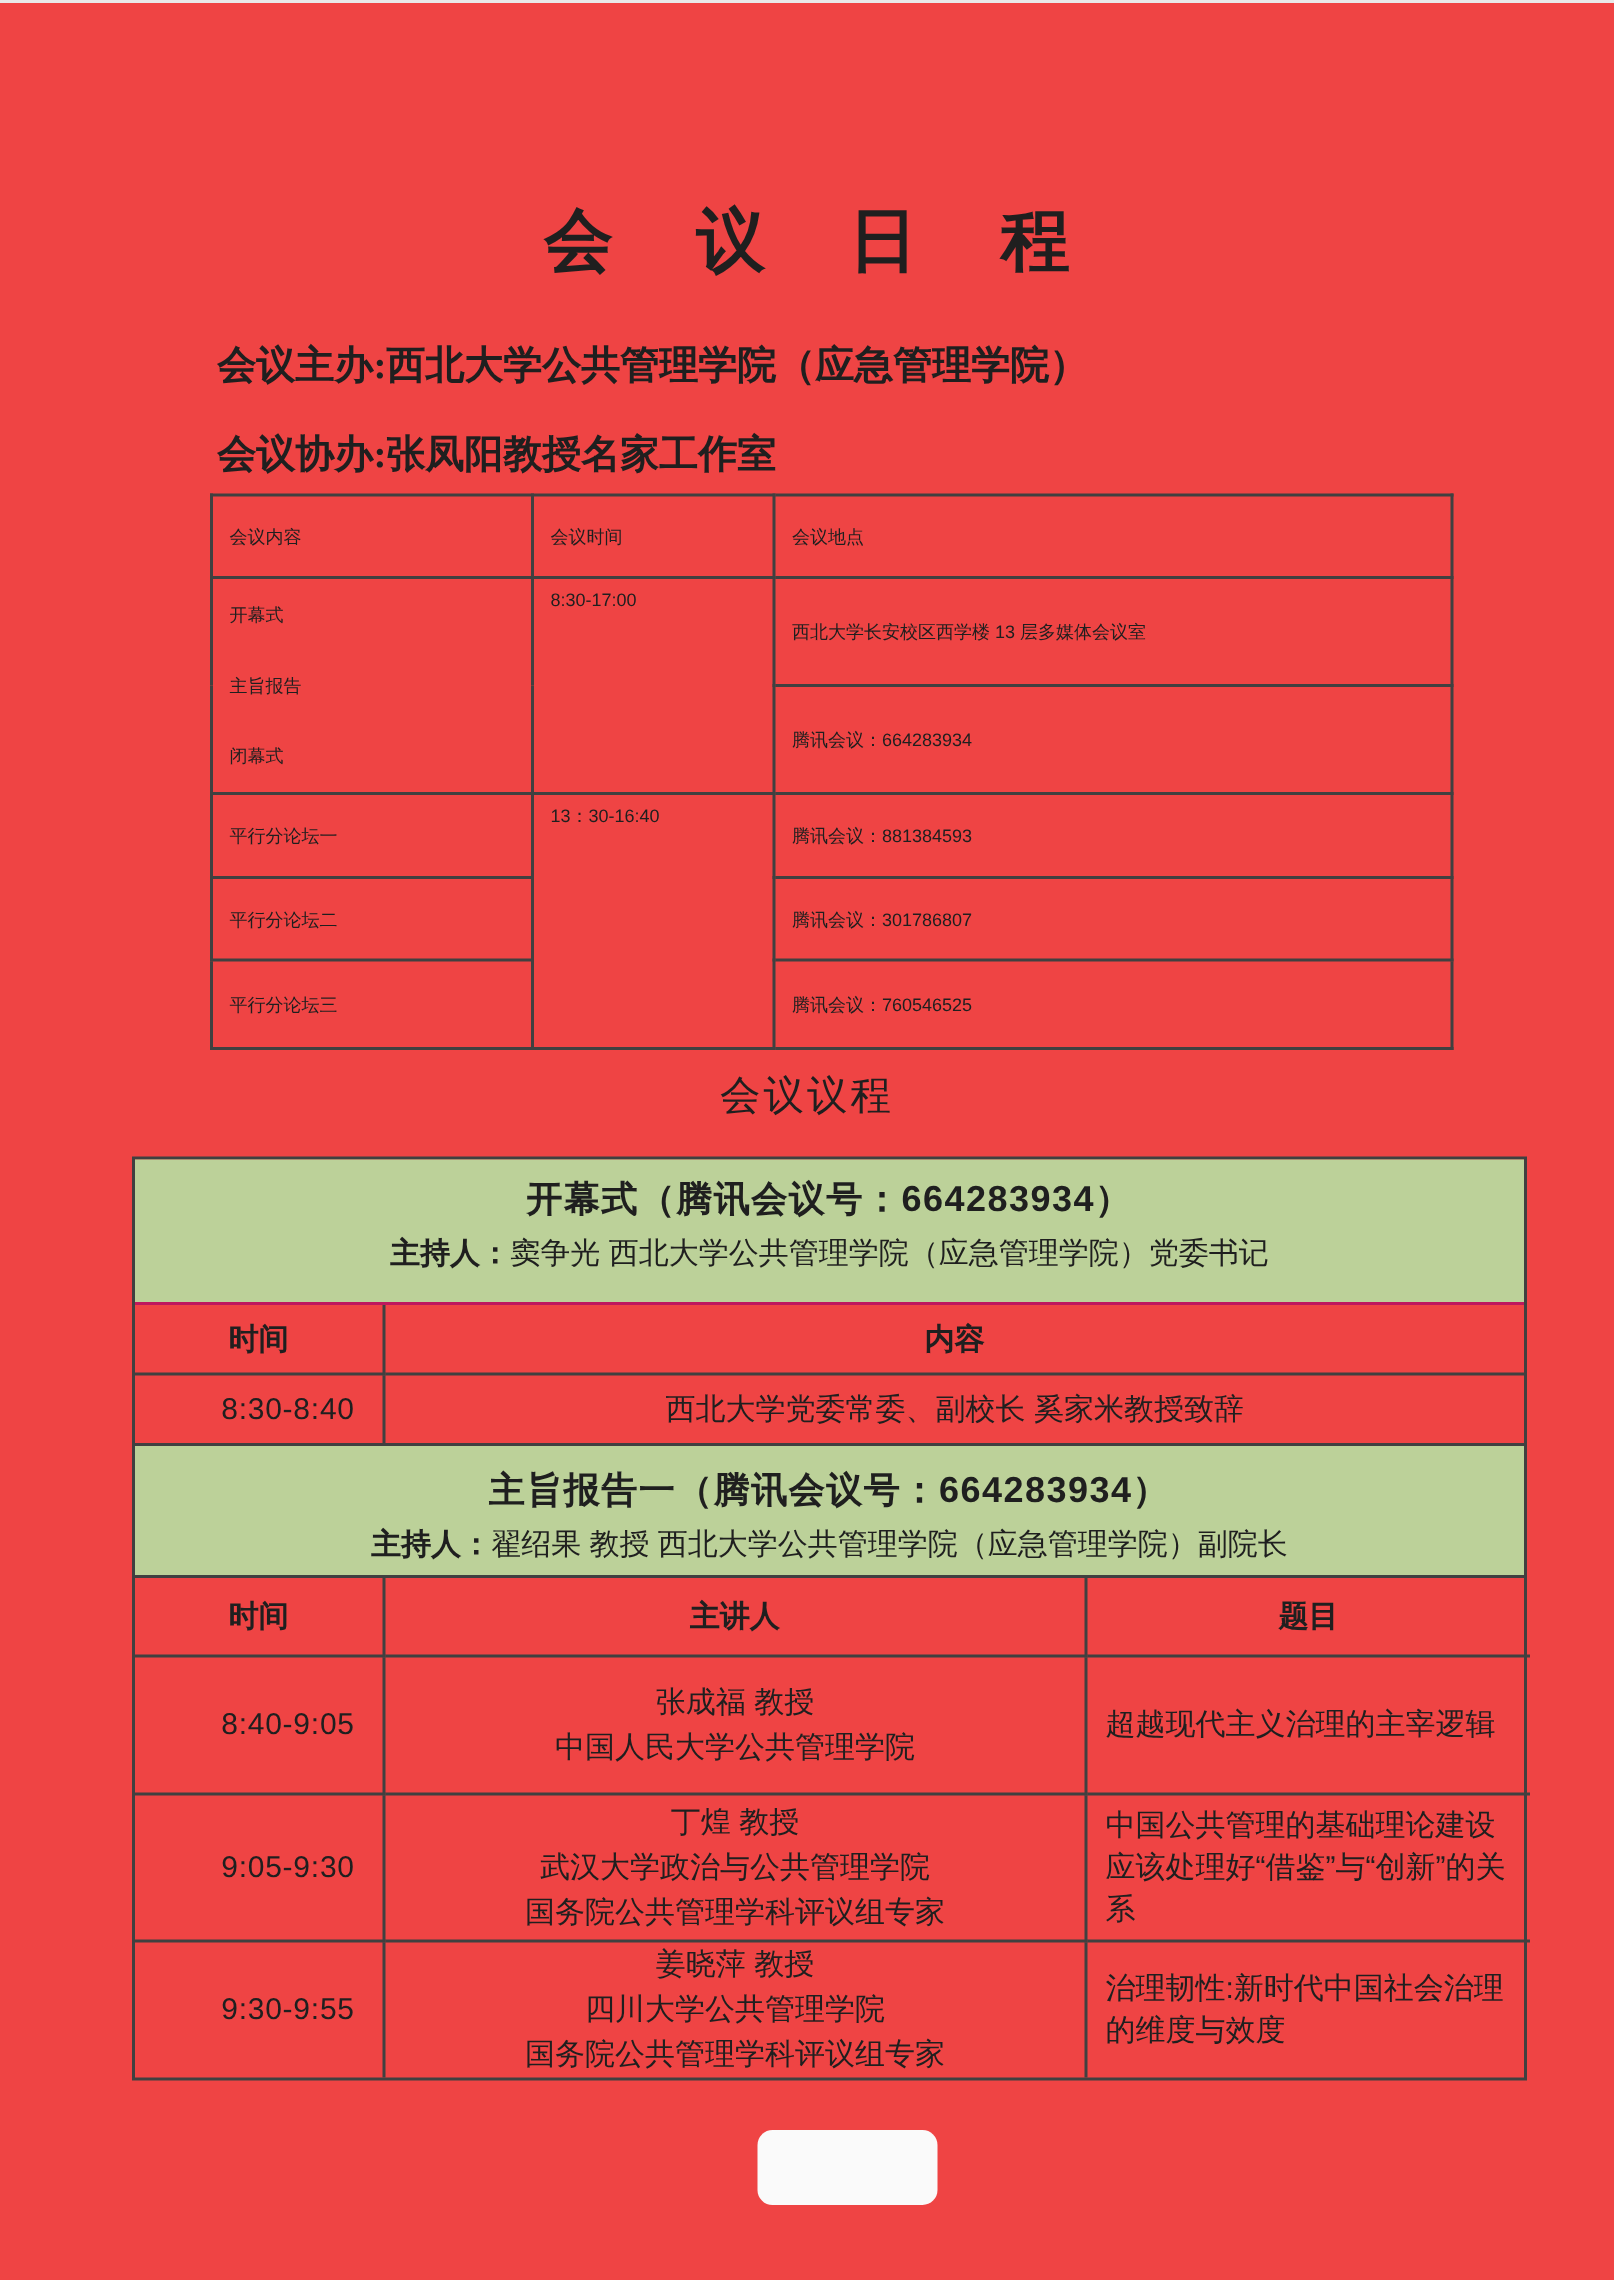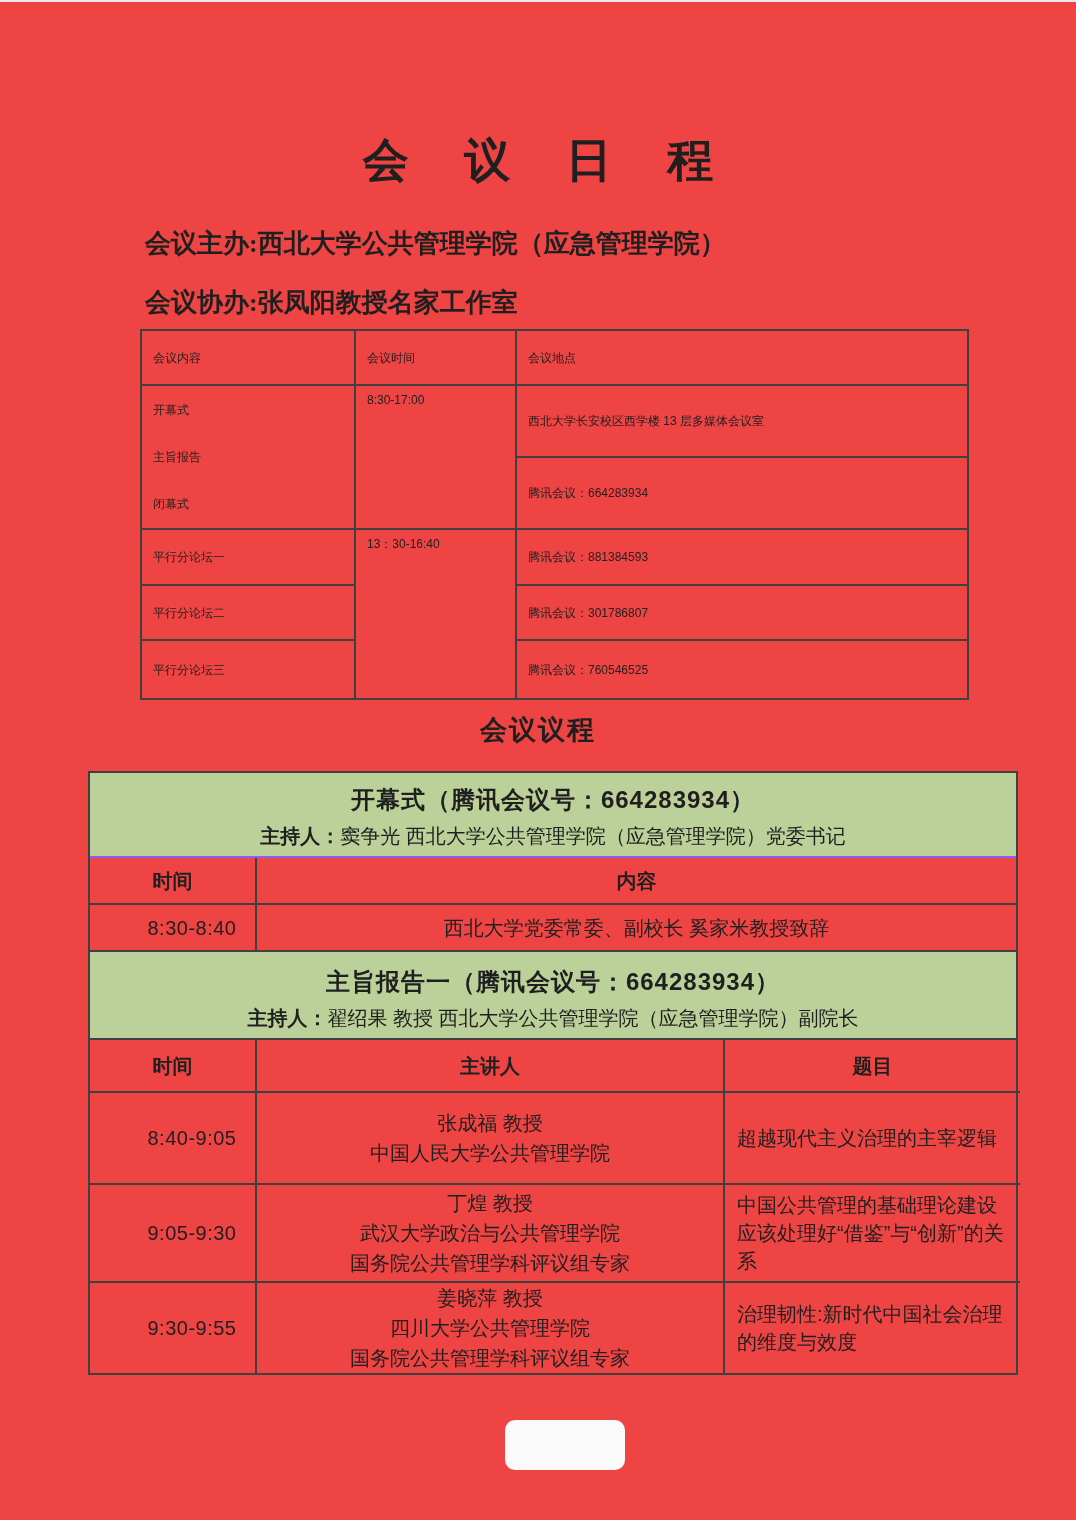--- a/index.html
+++ b/index.html
@@ -50,35 +50,35 @@
   }
   .t1 td.vtop { vertical-align: top; padding-top: 1px; }
   .plenary-line { line-height: 47px; }
 
   
   .agenda-heading {
     position: absolute;
     top: 710px; left: 0; width: 100%;
     text-align: center;
     font-size: 27px;
-    font-weight: 700;
+    font-weight: 400;
     letter-spacing: 2px;
     font-family: "Liberation Serif", "DejaVu Serif", serif;
   }
   .agenda {
     position: absolute;
     top: 769px; left: 88px;
     width: 930px;
     border: 2px solid #404040;
   }
   .green {
     background: #bcd199;
     text-align: center;
   }
-  .green.g1 { height: 85px; border-bottom: 2px solid #8b5cf6; padding-top: 9px; }
+  .green.g1 { height: 97px; border-bottom: 2px solid #be185d; padding-top: 9px; }
   .green.g2 { height: 90px; border-top: 2px solid #404040; border-bottom: 2px solid #404040; padding-top: 12px; }
   .g-title {
     font-size: 24px;
     font-weight: 700;
     line-height: 36px;
     letter-spacing: 1px;
   }
   .g-host { font-size: 20px; line-height: 32px; margin-top: 2px; }
   .g-host-label { font-weight: 700; }
 

